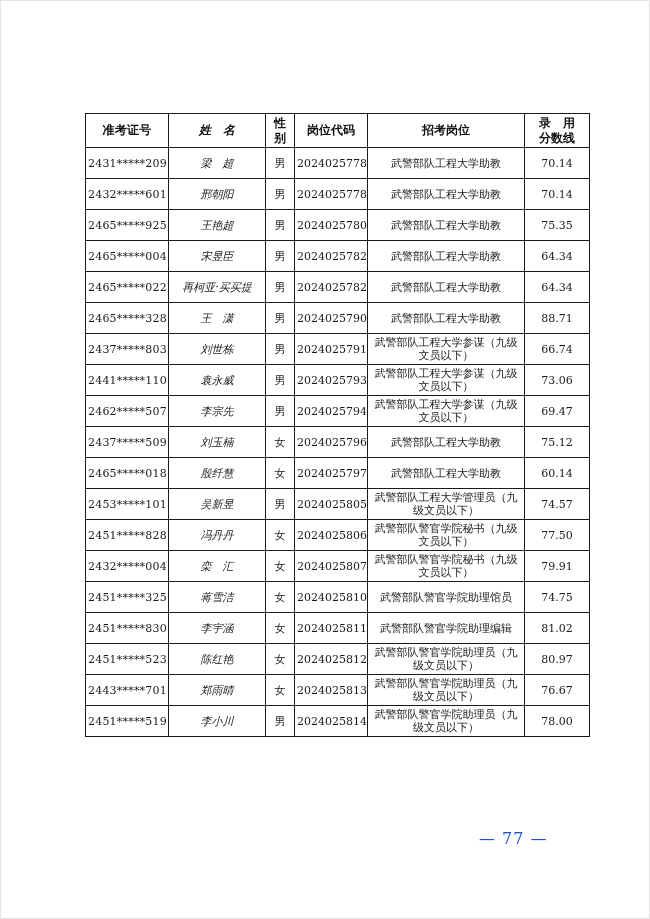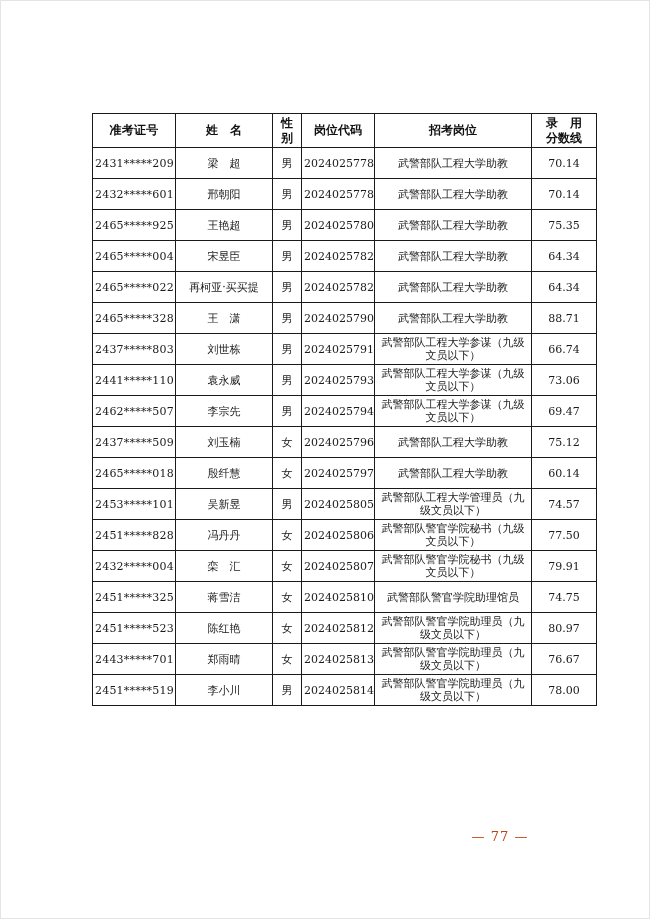--- a/index.html
+++ b/index.html
@@ -13,21 +13,21 @@
     height: 919px;
     background: #ffffff;
     box-sizing: border-box;
     border: 1px solid #e4e4e4;
     font-family: "DejaVu Serif", serif;
     color: #1a1a1a;
     overflow: hidden;
   }
   table.score-table {
     position: absolute;
-    left: 91px;
+    left: 84px;
     top: 112px;
     width: 474px;
     border-collapse: collapse;
     table-layout: fixed;
   }
   .score-table th, .score-table td {
     border: 1px solid #1a1a1a;
     padding: 0 2px;
     vertical-align: middle;
     text-align: center;
@@ -40,39 +40,39 @@
     line-height: 15px;
     height: 33px;
     color: #111;
   }
   .score-table td {
     height: 30px;
     font-size: 11px;
     line-height: 13px;
   }
   .c-ticket { width: 78px; letter-spacing: 0.2px; }
-  .c-name   { width: 92px; font-size: 12px; }
+  .c-name   { width: 92px; font-size: 12px; font-style: italic; }
   .c-gender { width: 24px; font-size: 12px; }
   .c-code   { width: 68px; }
   .c-position {
     width: 152px;
     text-align: left;
     padding: 0 3px;
     font-size: 11px;
     line-height: 13.5px;
   }
   .c-score  { width: 60px; }
   .page-number {
     position: absolute;
     top: 828px;
-    left: 468px;
+    left: 478px;
     width: 62px;
     text-align: center;
-    font-size: 13px;
-    color: #c2410c;
+    font-size: 16px;
+    color: #1d4ed8;
     letter-spacing: 1px;
     white-space: nowrap;
   }
 </style>
 </head>
 <body>
 
 <div class="sheet">
 
   <table class="score-table">
@@ -217,20 +217,28 @@
 
     <tr>
       <td class="c-ticket">2451*****325</td>
       <td class="c-name">蒋雪洁</td>
       <td class="c-gender">女</td>
       <td class="c-code">2024025810</td>
       <td class="c-position">武警部队警官学院助理馆员</td>
       <td class="c-score">74.75</td>
     </tr>
 
+    <tr>
+      <td class="c-ticket">2451*****830</td>
+      <td class="c-name">李宇涵</td>
+      <td class="c-gender">女</td>
+      <td class="c-code">2024025811</td>
+      <td class="c-position">武警部队警官学院助理编辑</td>
+      <td class="c-score">81.02</td>
+    </tr>
 
     <tr>
       <td class="c-ticket">2451*****523</td>
       <td class="c-name">陈红艳</td>
       <td class="c-gender">女</td>
       <td class="c-code">2024025812</td>
       <td class="c-position">武警部队警官学院助理员（九级文员以下）</td>
       <td class="c-score">80.97</td>
     </tr>
 

